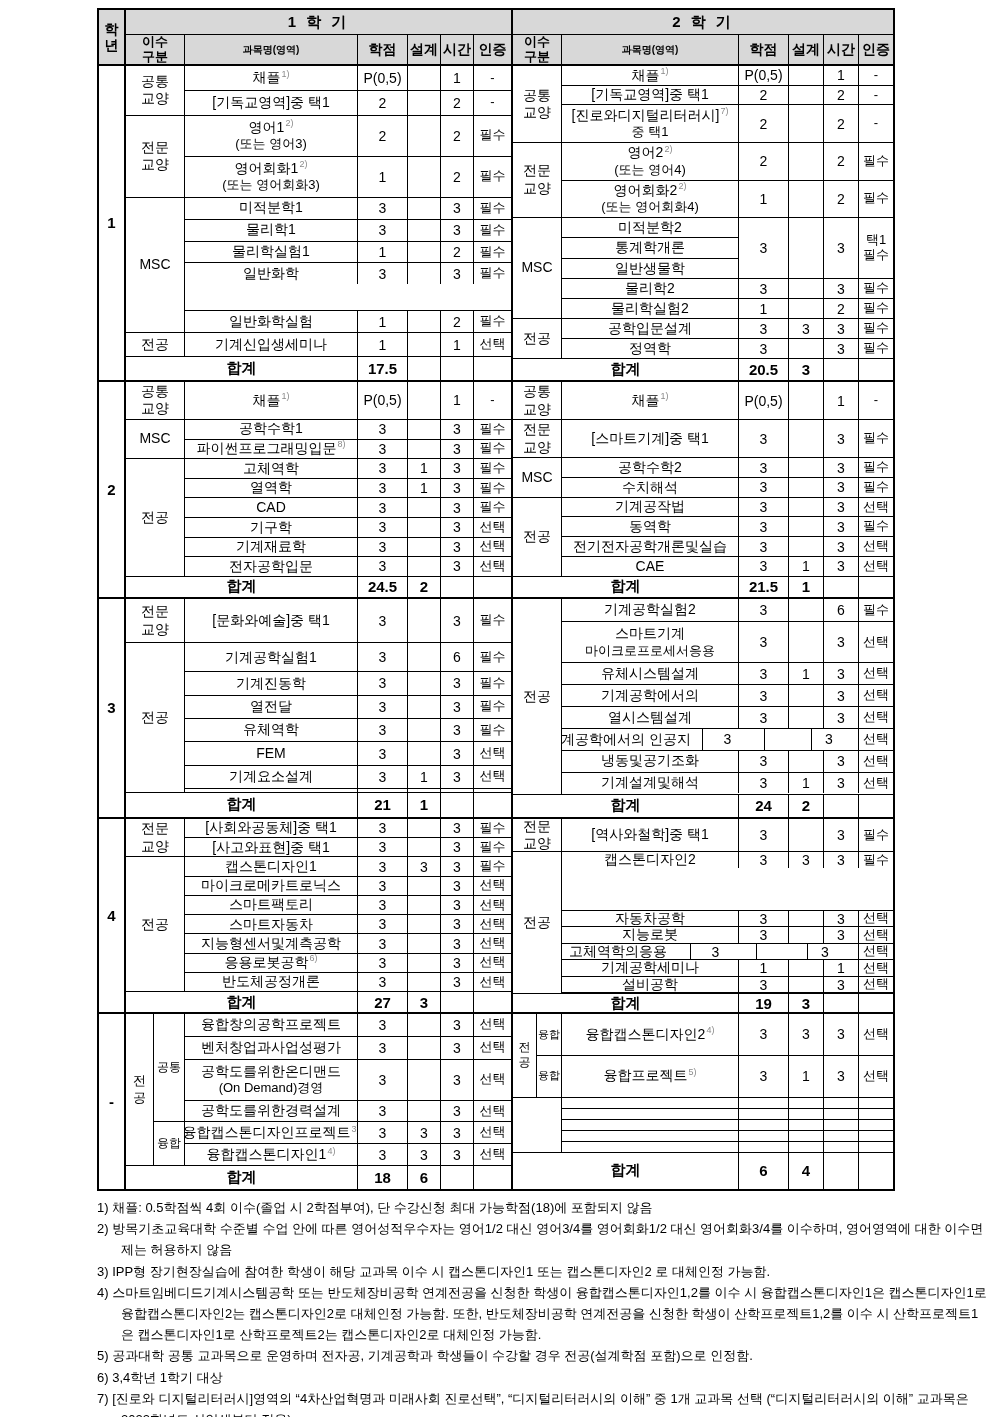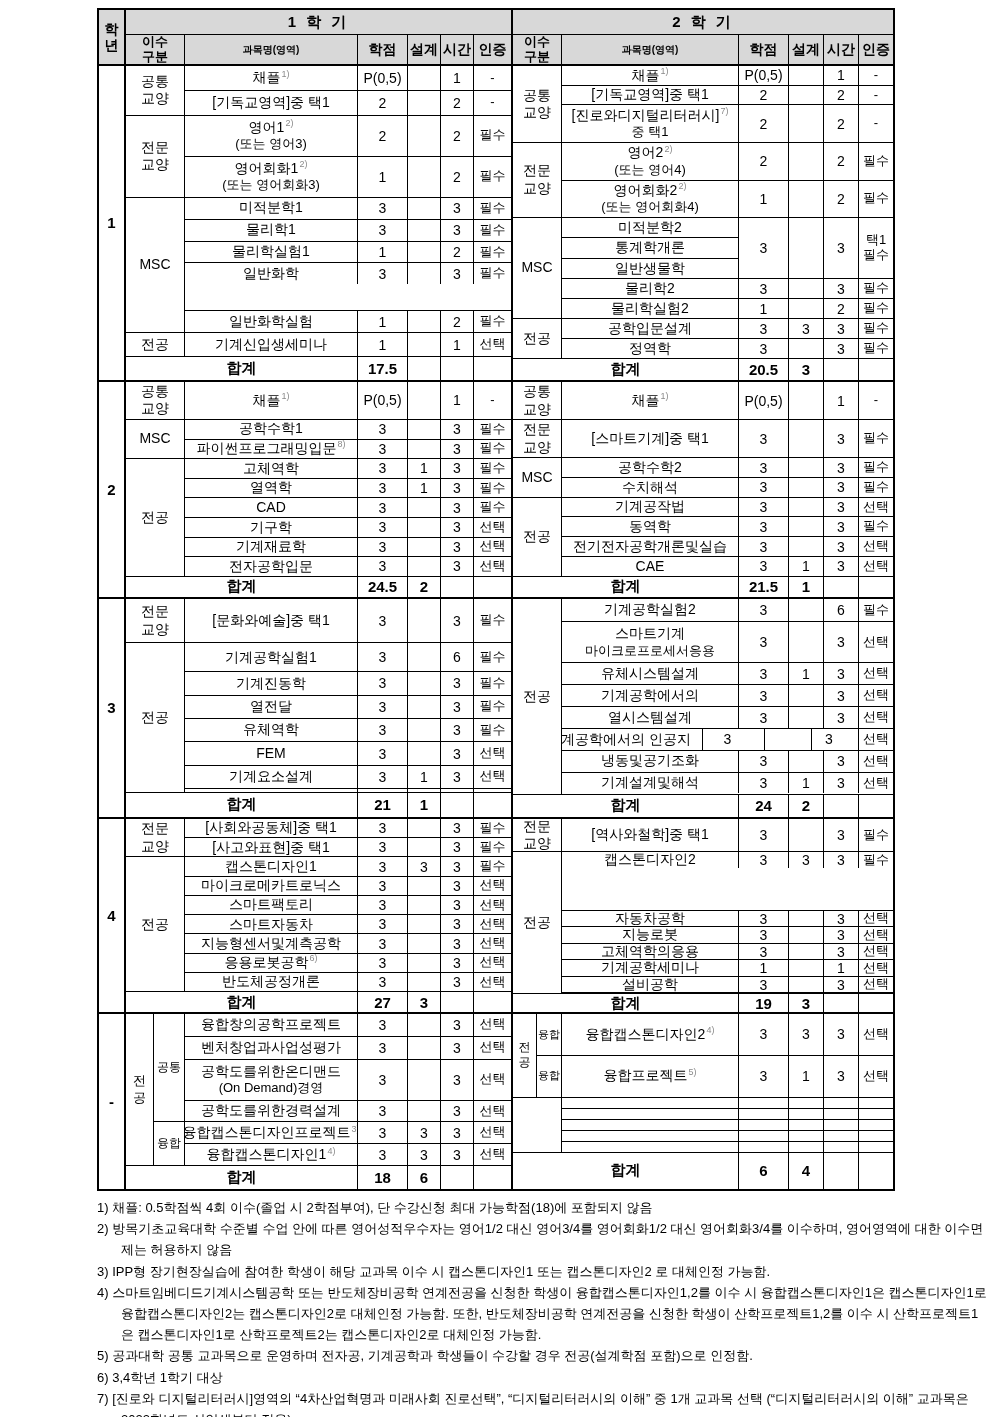--- a/index.html
+++ b/index.html
@@ -892,21 +892,21 @@
                 </div>
                 <div class="row" style="flex-grow: 19;">
                   <div class="c name">
                     <div class="l1">지능로봇</div>
                   </div>
                   <div class="c cr">3</div>
                   <div class="c d"></div>
                   <div class="c h">3</div>
                   <div class="c ct">선택</div>
                 </div>
-                <div class="row" style="flex-grow: 19;">
+                <div class="row" style="flex-grow: 19; gap: 16px;">
                   <div class="c name">
                     <div class="l1">고체역학의응용</div>
                   </div>
                   <div class="c cr">3</div>
                   <div class="c d"></div>
                   <div class="c h">3</div>
                   <div class="c ct">선택</div>
                 </div>
                 <div class="row" style="flex-grow: 19;">
                   <div class="c name">

